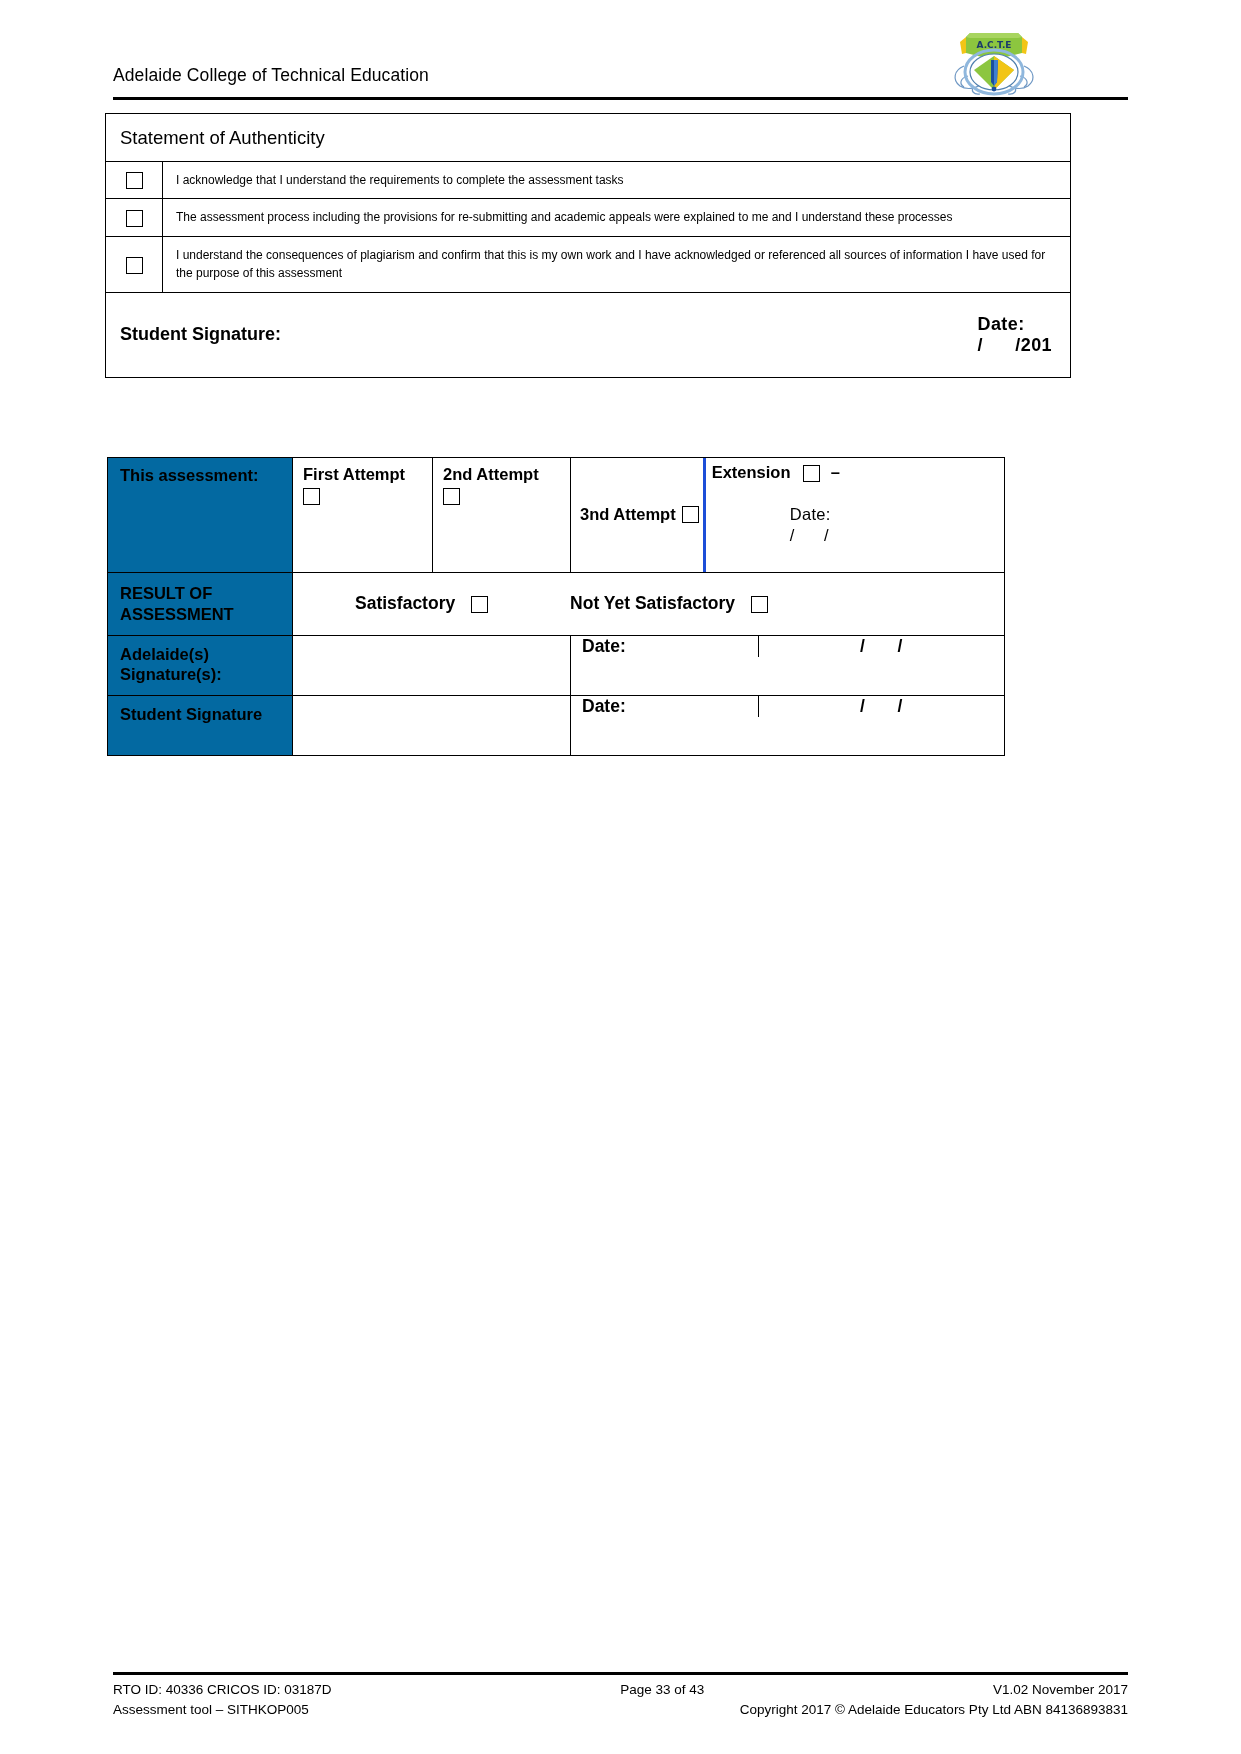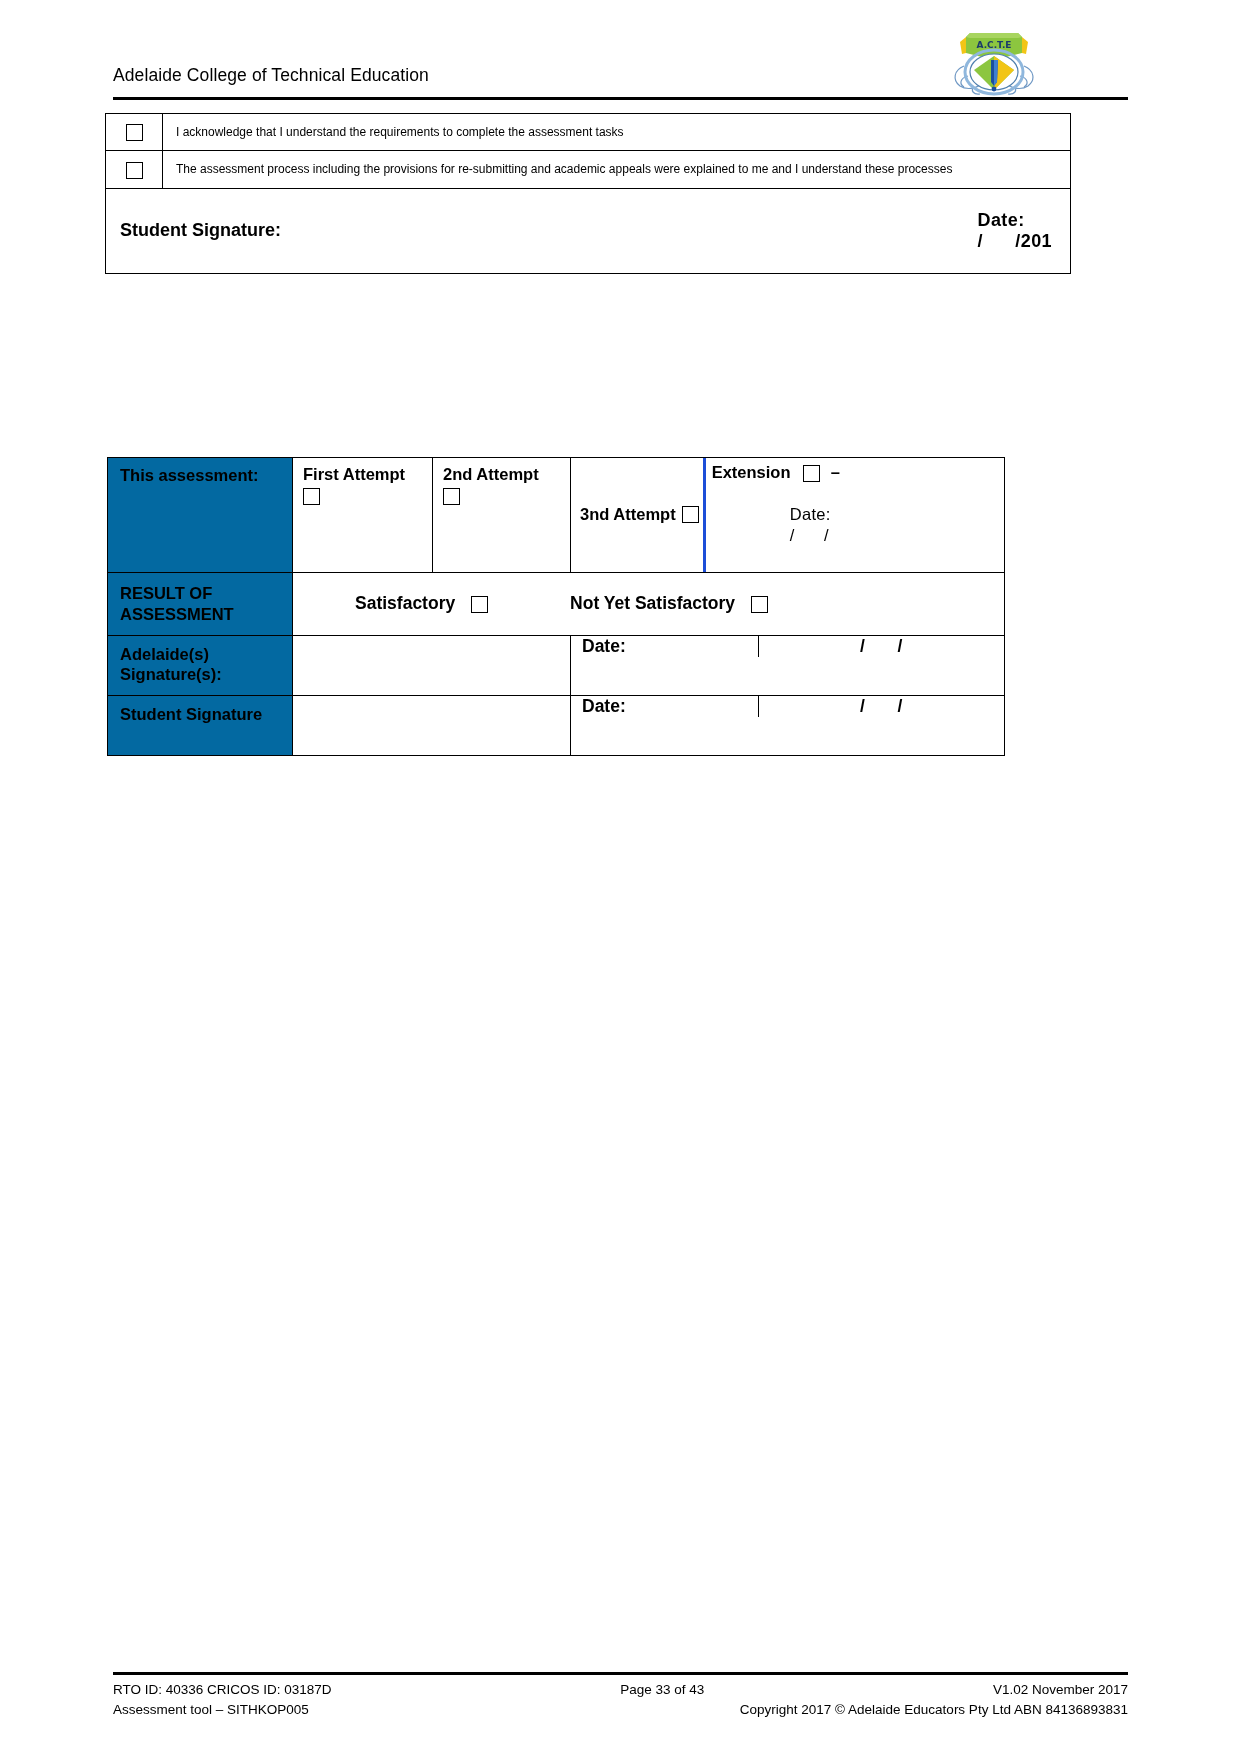--- a/index.html
+++ b/index.html
@@ -285,35 +285,46 @@
     </div>
     <div class="header-rule"></div>
   </div>
 
   <table class="table1">
     <colgroup>
         <col style="width:57px">
         <col>
       </colgroup>
     <tbody>
+      <tr>
+        <td class="t1-title-cell" colspan="2">
+          <span>Statement of Authenticity</span>
+        </td>
+      </tr>
 
       <tr>
         <td class="t1-check-cell">
           <span class="checkbox"></span>
         </td>
         <td class="t1-text-cell">I acknowledge that I understand the requirements to complete the assessment tasks</td>
       </tr>
 
       <tr>
         <td class="t1-check-cell">
           <span class="checkbox"></span>
         </td>
         <td class="t1-text-cell">The assessment process including the provisions for re-submitting and academic appeals were explained to me and I understand these processes</td>
       </tr>
 
+      <tr>
+        <td class="t1-check-cell">
+          <span class="checkbox"></span>
+        </td>
+        <td class="t1-text-cell">I understand the consequences of plagiarism and confirm that this is my own work and I have acknowledged or referenced all sources of information I have used for the purpose of this assessment</td>
+      </tr>
 
       <tr>
         <td class="t1-sig-cell" colspan="2">
           <div class="sig-row-inner">
             <span class="sig-label">Student Signature:</span>
             <span class="sig-date">
               <span>Date:</span>
               <span>/      /201</span>
             </span>
           </div>

